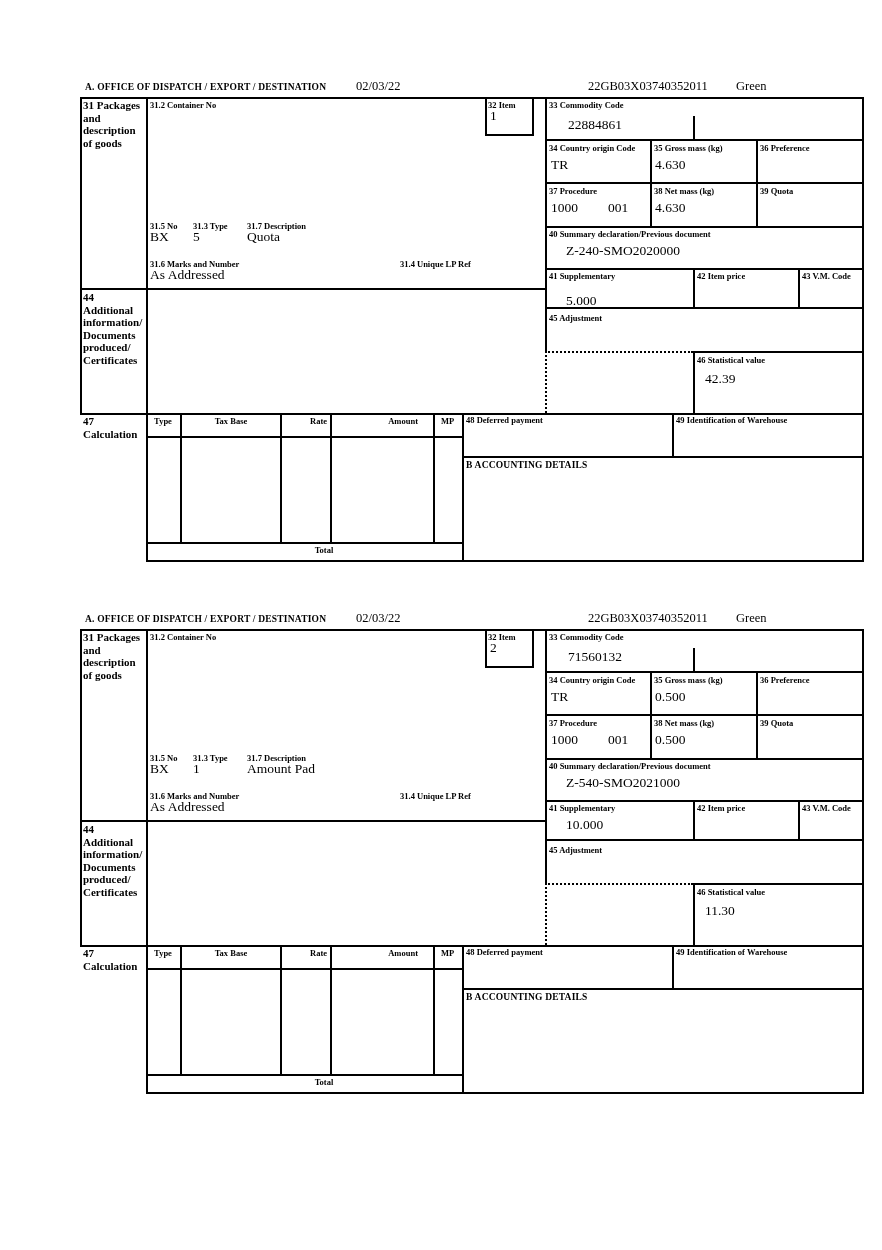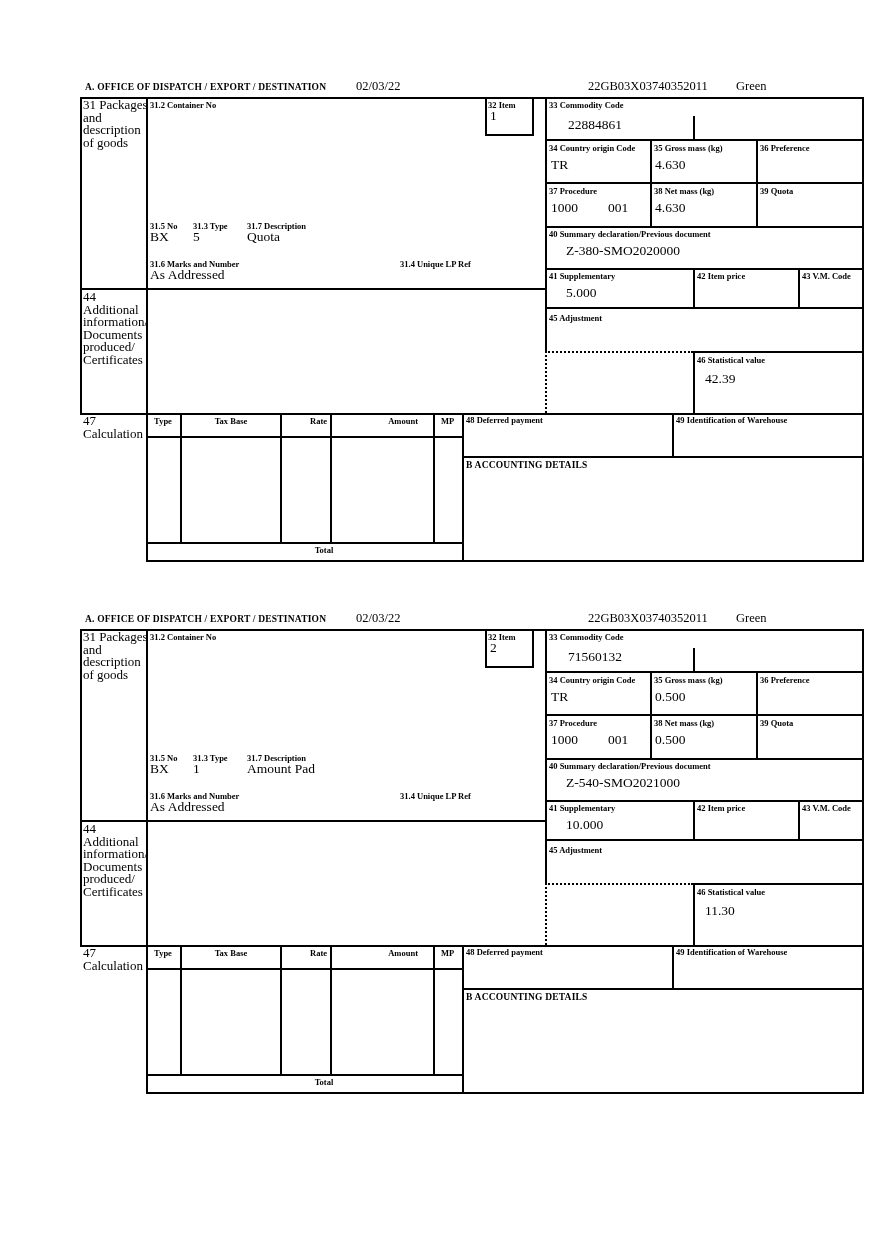--- a/index.html
+++ b/index.html
@@ -7,21 +7,21 @@
         font-family:"Liberation Serif","DejaVu Serif",serif;color:#000;}
   .sheet{position:absolute;left:80px;width:784px;height:486px;}
   .ln{position:absolute;background:#000;}
   .dotv{position:absolute;width:0;border-left:2px dotted #000;}
   .doth{position:absolute;height:0;border-top:2px dotted #000;}
   .t{position:absolute;white-space:nowrap;}
   .lbl{font-size:8.5px;font-weight:bold;line-height:10px;}
   .val{font-size:13.5px;line-height:14px;}
   .hdr{font-size:9.5px;font-weight:bold;letter-spacing:.2px;}
   .big{font-size:12.5px;line-height:14px;}
-  .stack{position:absolute;font-size:13px;font-weight:normal;line-height:12.5px;}
+  .stack{position:absolute;font-size:11px;font-weight:bold;line-height:12.5px;}
   .th{position:absolute;top:338px;font-size:8.5px;font-weight:bold;}
 </style>
 </head>
 <body>
 
 <div id="page">
   <div id="mount-0">
   <div class="sheet" style="top: 78px;">
 
     <div class="t hdr" style="left:5px;top:4px">A.  OFFICE OF DISPATCH / EXPORT / DESTINATION</div>
@@ -112,24 +112,24 @@
     <div class="t lbl" style="left:680px;top:65px">36 Preference</div>
 
     <div class="t lbl" style="left:469px;top:108px">37 Procedure</div>
     <div class="t val" style="left:471px;top:123px">1000</div>
     <div class="t val" style="left:528px;top:123px">001</div>
     <div class="t lbl" style="left:574px;top:108px">38 Net mass (kg)</div>
     <div class="t val" style="left:575px;top:123px">4.630</div>
     <div class="t lbl" style="left:680px;top:108px">39 Quota</div>
 
     <div class="t lbl" style="left:469px;top:151px">40 Summary declaration/Previous document</div>
-    <div class="t val" style="left:486px;top:166px">Z-380-SMO2020000</div>
+    <div class="t val" style="left:486px;top:166px">Z-240-SMO2020000</div>
 
     <div class="t lbl" style="left:469px;top:193px">41 Supplementary</div>
-    <div class="t val" style="left:486px;top:208px">5.000</div>
+    <div class="t val" style="left:486px;top:216px">5.000</div>
     <div class="t lbl" style="left:617px;top:193px">42 Item price</div>
     <div class="t lbl" style="left:722px;top:193px">43 V.M. Code</div>
 
     <div class="t lbl" style="left:469px;top:235px">45 Adjustment</div>
 
     <div class="t lbl" style="left:617px;top:277px">46 Statistical value</div>
     <div class="t val" style="left:625px;top:294px">42.39</div>
 
     <div class="th" style="left:66px;width:34px;text-align:center">Type</div>
     <div class="th" style="left:102px;width:98px;text-align:center">Tax Base</div>

